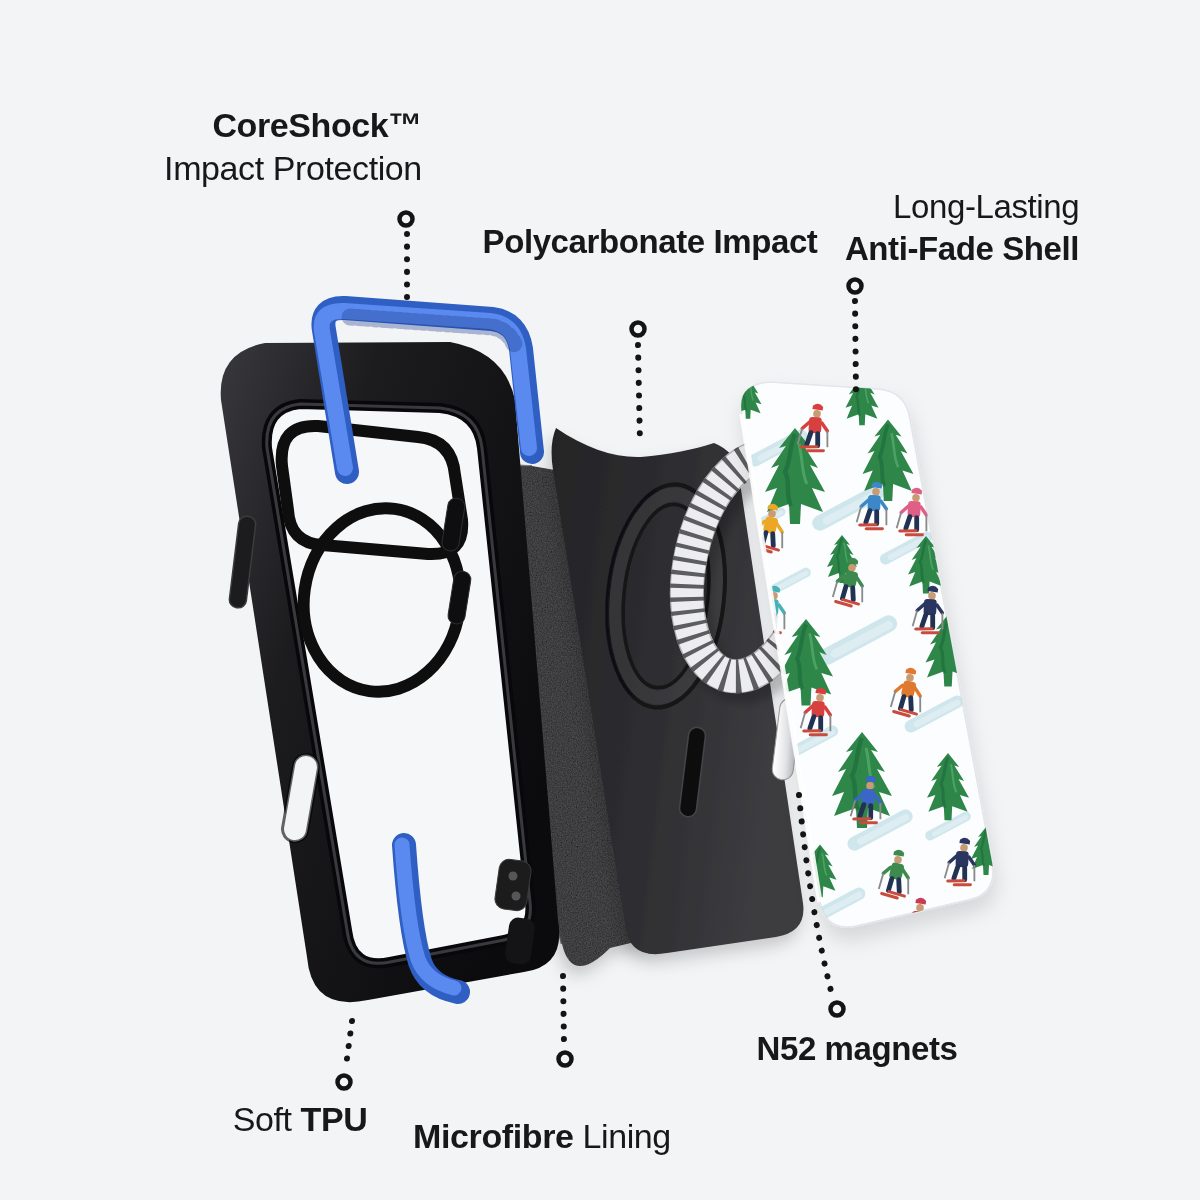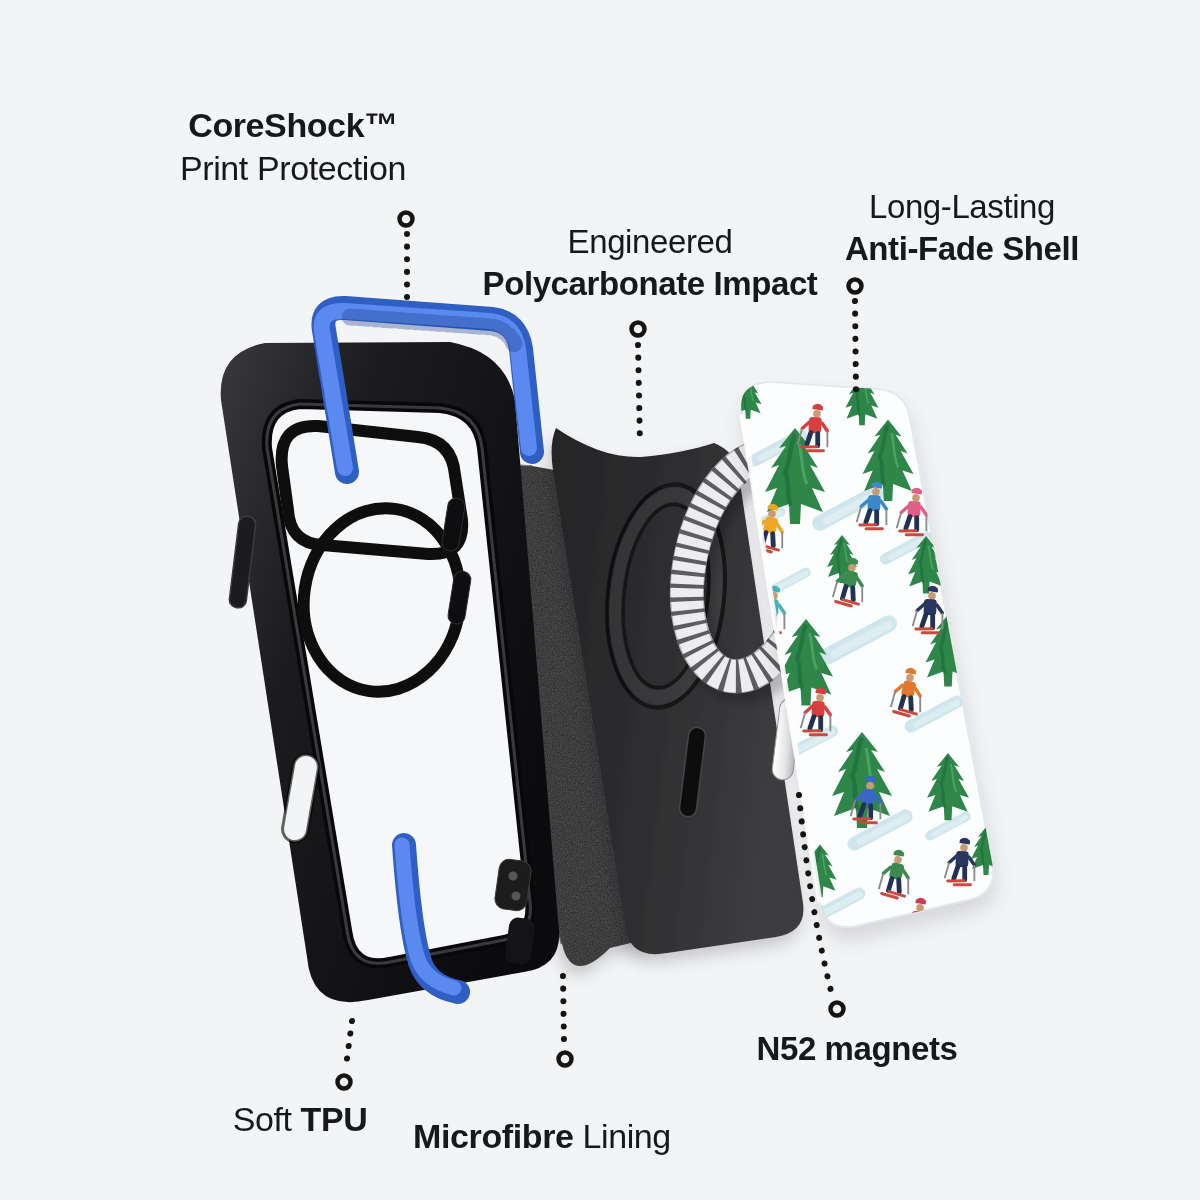--- a/index.html
+++ b/index.html
@@ -1,19 +1,19 @@
 <!DOCTYPE html>
 <html><head>
 <meta charset="utf-8">
 <style>
   html,body{margin:0;padding:0;}
   body{width:1200px;height:1200px;background:#f3f4f6;font-family:"Liberation Sans",sans-serif;}
   .stage{position:relative;width:1200px;height:1200px;overflow:hidden;background:#f3f4f6;}
   svg.scene{position:absolute;left:0;top:0;}
-  .callout{position:absolute;transform:translateX(-50%);text-align:center;color:#17181a;letter-spacing:-0.4px;line-height:1.27;white-space:nowrap;}
+  .callout{position:absolute;transform:translateX(-50%);text-align:right;color:#17181a;letter-spacing:-0.4px;line-height:1.27;white-space:nowrap;}
   .callout .ln{font-size:33px;font-weight:400;}
   .callout .big{font-size:34px;}
   .callout .b{font-weight:700;}
 </style>
 </head>
 <body>
 
 <div class="stage">
 
 <svg class="scene" width="1200" height="1200" viewBox="0 0 1200 1200">
@@ -193,25 +193,24 @@
     <circle cx="638" cy="329" r="6.5" stroke-width="4.5" fill="#f3f4f6"></circle>
     <circle cx="855" cy="286" r="6.5" stroke-width="4.5" fill="#f3f4f6"></circle>
     <circle cx="344" cy="1082" r="6.5" stroke-width="4.5" fill="#f3f4f6"></circle>
     <circle cx="565" cy="1059" r="6.5" stroke-width="4.5" fill="#f3f4f6"></circle>
     <circle cx="837" cy="1009" r="6.5" stroke-width="4.5" fill="#f3f4f6"></circle>
   </g>
 </svg>
 
   <div class="callout" style="left:293px;top:104px">
     <div class="ln big b">CoreShock™</div>
-    <div class="ln big">Print Protection</div>
+    <div class="ln big">Impact Protection</div>
   </div>
 
   <div class="callout" style="left:650px;top:221px">
-    <div class="ln">Engineered</div>
     <div class="ln b">Polycarbonate Impact</div>
   </div>
 
   <div class="callout" style="left:962px;top:186px">
     <div class="ln">Long-Lasting</div>
     <div class="ln b">Anti-Fade Shell</div>
   </div>
 
   <div class="callout" style="left:300px;top:1098px">
     <div class="ln big"><span>Soft</span> <span class="b">TPU</span></div>

